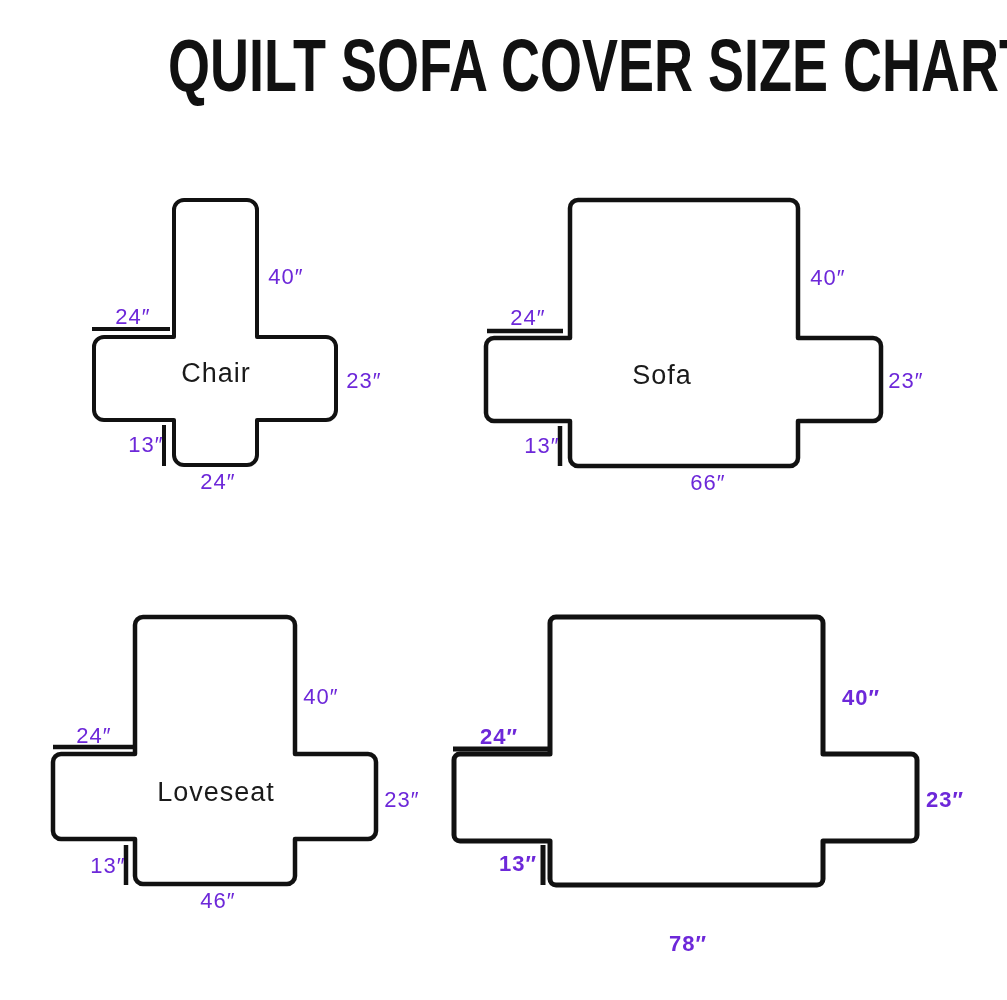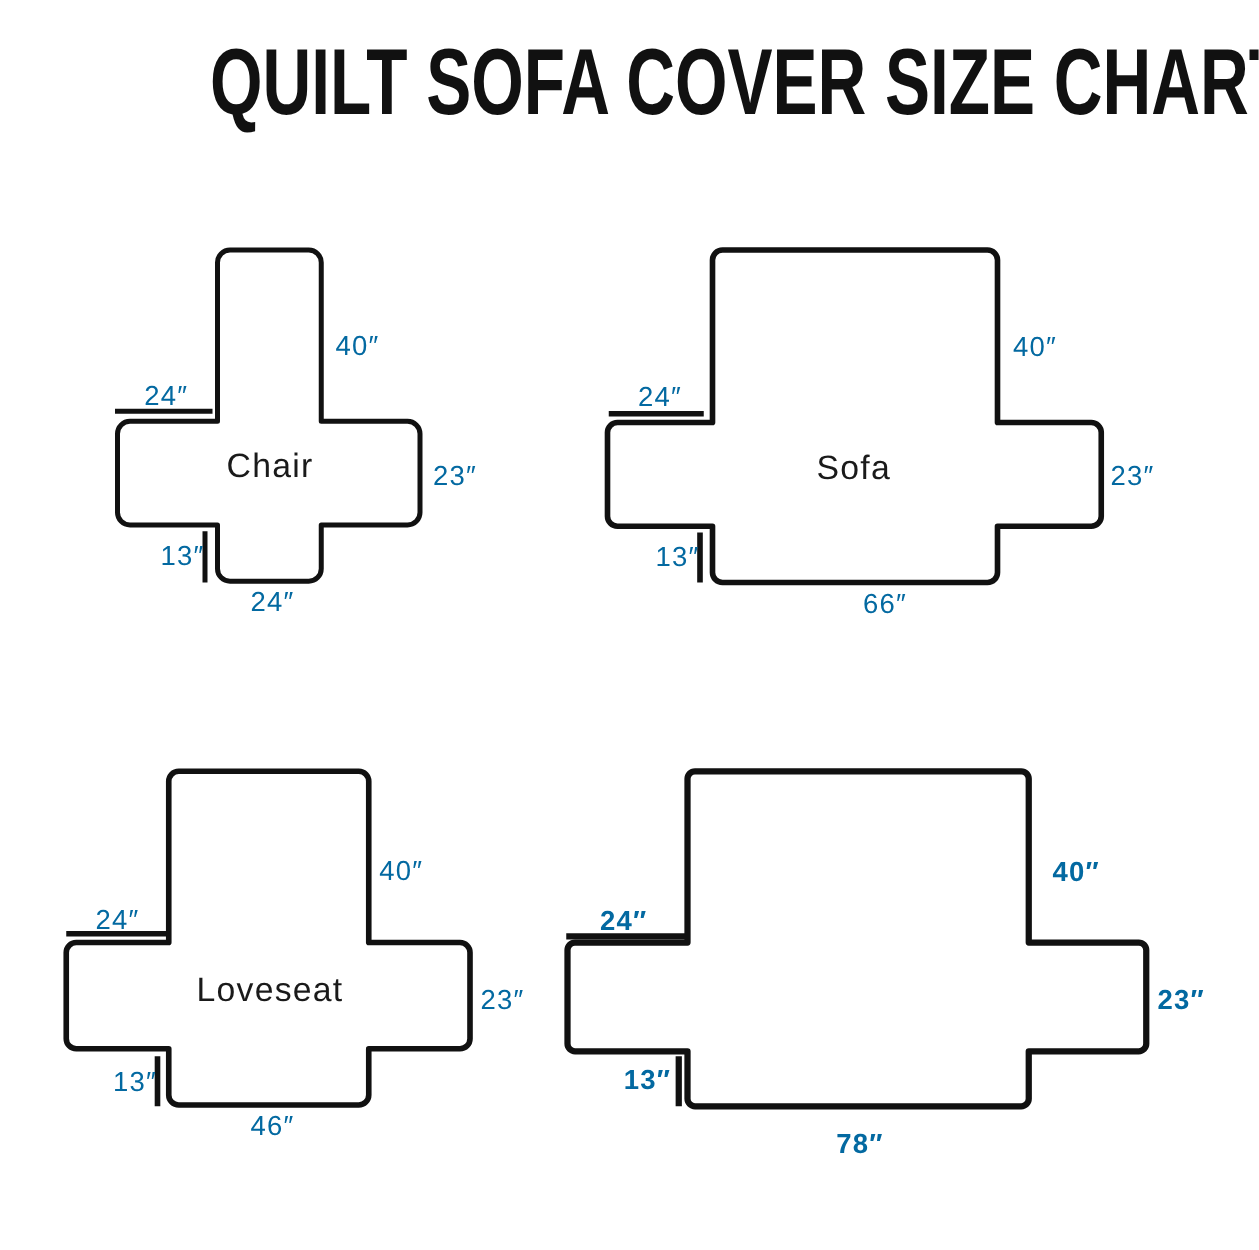--- a/index.html
+++ b/index.html
@@ -42,21 +42,21 @@
   .w4  { stroke-width: 4; }
   .w45 { stroke-width: 4.5; }
   .w5  { stroke-width: 5; }
   .tick { stroke: #111111; stroke-linecap: butt; }
   .dim {
     position: absolute;
     transform: translate(-50%, -50%);
     font-size: 22px;
     letter-spacing: 1px;
     white-space: nowrap;
-    color: #0369a1;
+    color: #6d28d9;
   }
   .dim.bold { font-weight: 700; }
   .shape-name {
     position: absolute;
     transform: translate(-50%, -50%);
     font-size: 27px;
     letter-spacing: 1px;
     white-space: nowrap;
     color: #1a1a1a;
     text-align: center;
@@ -86,21 +86,21 @@
   </section>
 
   <section class="diagram">
     <svg class="layer" viewBox="0 0 1007 1000">
       <path class="outline w45" d="M 578,200 L 790,200 A 8,8 0 0 1 798,208 L 798,338 L 873,338 A 8,8 0 0 1 881,346 L 881,413 A 8,8 0 0 1 873,421 L 798,421 L 798,458 A 8,8 0 0 1 790,466 L 578,466 A 8,8 0 0 1 570,458 L 570,421 L 494,421 A 8,8 0 0 1 486,413 L 486,346 A 8,8 0 0 1 494,338 L 570,338 L 570,208 A 8,8 0 0 1 578,200 Z"></path>
       <line class="tick w45" x1="487" y1="331" x2="563" y2="331"></line>
       <line class="tick w45" x1="560" y1="426" x2="560" y2="466"></line>
     </svg>
     <div class="dim" style="left:828px; top:278px;">40″</div>
     <div class="dim" style="left:528px; top:318px;">24″</div>
-    <div class="shape-name" style="left:683px; top:375px;">Sofa</div>
+    <div class="shape-name" style="left:662px; top:375px;">Sofa</div>
     <div class="dim" style="left:906px; top:381px;">23″</div>
     <div class="dim" style="left:542px; top:446px;">13″</div>
     <div class="dim" style="left:708px; top:483px;">66″</div>
   </section>
 
   <section class="diagram">
     <svg class="layer" viewBox="0 0 1007 1000">
       <path class="outline w45" d="M 143,617 L 287,617 A 8,8 0 0 1 295,625 L 295,754 L 368,754 A 8,8 0 0 1 376,762 L 376,831 A 8,8 0 0 1 368,839 L 295,839 L 295,876 A 8,8 0 0 1 287,884 L 143,884 A 8,8 0 0 1 135,876 L 135,839 L 61,839 A 8,8 0 0 1 53,831 L 53,762 A 8,8 0 0 1 61,754 L 135,754 L 135,625 A 8,8 0 0 1 143,617 Z"></path>
       <line class="tick w45" x1="53" y1="747" x2="133" y2="747"></line>
       <line class="tick w45" x1="126" y1="845" x2="126" y2="885"></line>
@@ -116,16 +116,16 @@
   <section class="diagram">
     <svg class="layer" viewBox="0 0 1007 1000">
       <path class="outline w5" d="M 556,617 L 817,617 A 6,6 0 0 1 823,623 L 823,754 L 911,754 A 6,6 0 0 1 917,760 L 917,835 A 6,6 0 0 1 911,841 L 823,841 L 823,879 A 6,6 0 0 1 817,885 L 556,885 A 6,6 0 0 1 550,879 L 550,841 L 460,841 A 6,6 0 0 1 454,835 L 454,760 A 6,6 0 0 1 460,754 L 550,754 L 550,623 A 6,6 0 0 1 556,617 Z"></path>
       <line class="tick w5" x1="453" y1="749" x2="548" y2="749"></line>
       <line class="tick w5" x1="543" y1="845" x2="543" y2="885"></line>
     </svg>
     <div class="dim bold" style="left:861px; top:698px;">40″</div>
     <div class="dim bold" style="left:499px; top:737px;">24″</div>
     <div class="dim bold" style="left:945px; top:800px;">23″</div>
     <div class="dim bold" style="left:518px; top:864px;">13″</div>
-    <div class="dim bold" style="left:688px; top:915px;">78″</div>
+    <div class="dim bold" style="left:688px; top:944px;">78″</div>
   </section>
 
 </div>
 
 </body></html>

